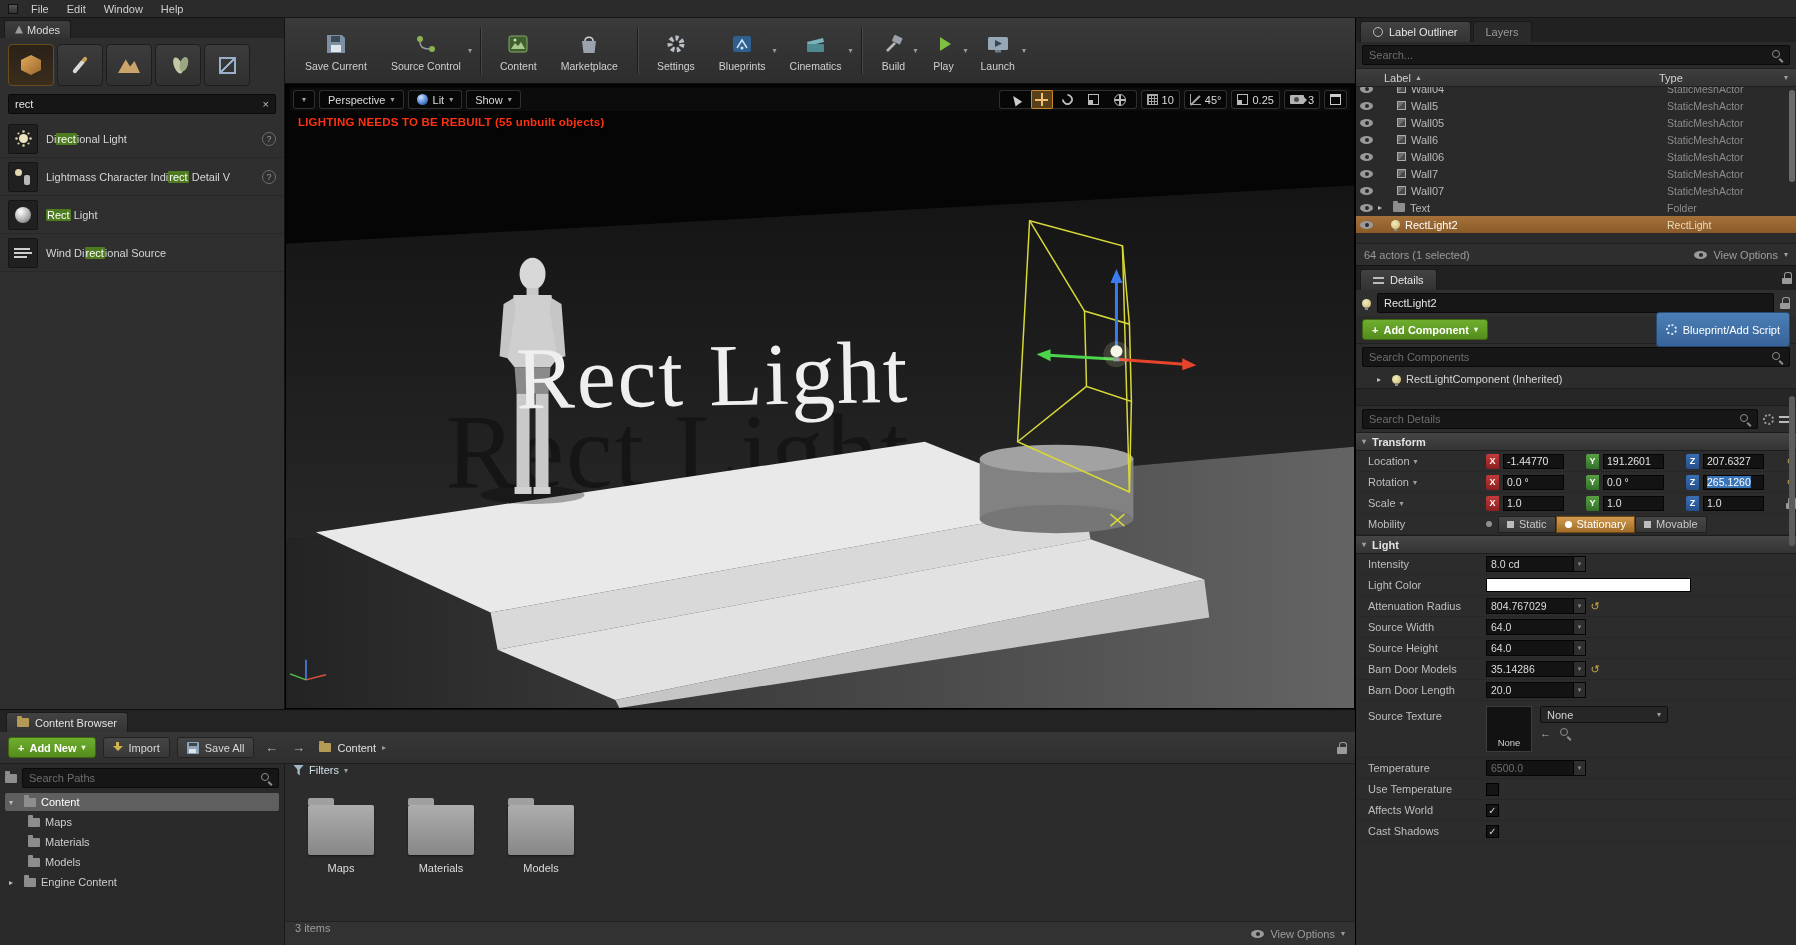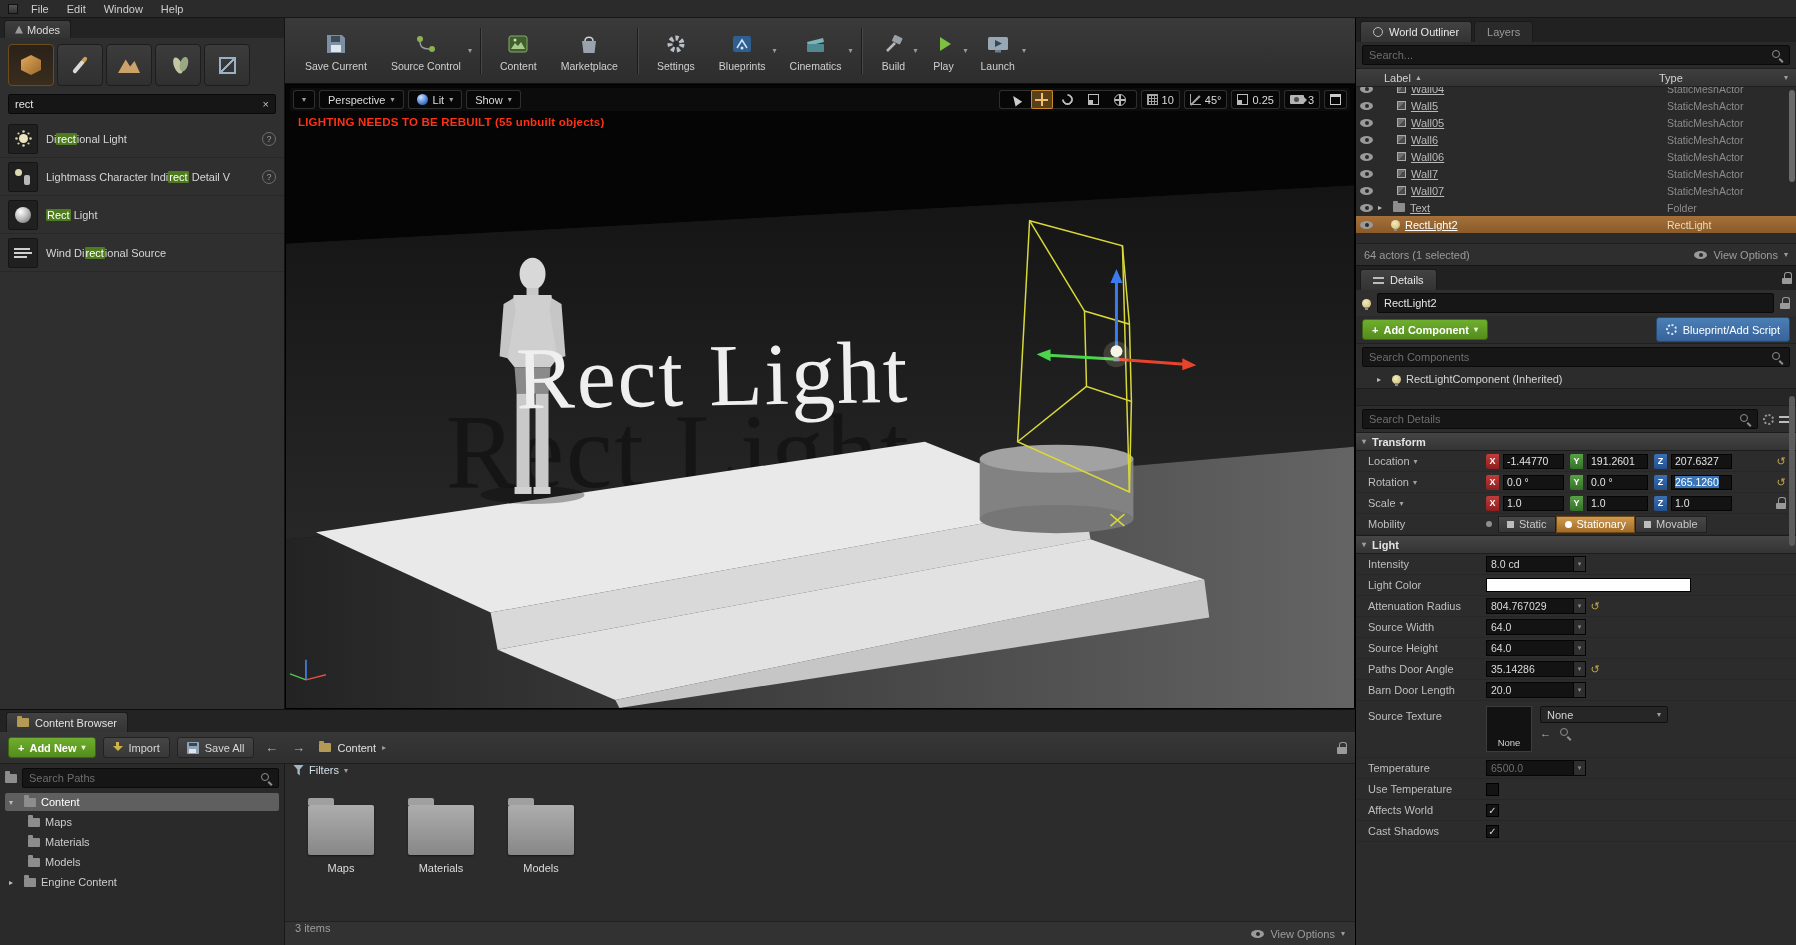--- a/index.html
+++ b/index.html
@@ -152,45 +152,45 @@
   .rp-tab.inactive { background: #2a2a2a; color: #9a9a9a; }
   .outliner { height: 248px; display: flex; flex-direction: column; position: relative; border-bottom: 1px solid #141414; flex: 0 0 auto; }
   .ol-search { padding: 3px 6px; flex: 0 0 auto; }
   .ol-cols { height: 19px; background: linear-gradient(#3e3e3e,#333333); border-top: 1px solid #1f1f1f; border-bottom: 1px solid #1f1f1f; display: flex; align-items: center; padding: 0 8px 0 28px; color: #d2d2d2; flex: 0 0 auto; }
   .ol-col-label { flex: 1; display: flex; align-items: center; gap: 4px; }
   .ol-col-type { width: 125px; }
   .sort { font-size: 7px; color: #b5b5b5; }
   .ol-rows { flex: 1; overflow: hidden; }
   .ol-row { height: 17px; display: flex; align-items: center; gap: 5px; padding: 0 4px; color: #b9b9b9; }
   .ol-row:first-child { margin-top: -7px; }
-  .ol-row .lbl { flex: 1; white-space: nowrap; overflow: hidden; text-decoration: underline; }
+  .ol-row .lbl { flex: 1; white-space: nowrap; overflow: hidden; }
   .ol-row .typ { width: 125px; color: #8c8c8c; font-size: 10.5px; white-space: nowrap; }
   .ol-row.selected { background: linear-gradient(#a4713a,#8a5a28); color: #fff; }
   .ol-row.selected .typ { color: #ecdcbd; }
   .ol-status { height: 22px; border-top: 1px solid #202020; background: #2e2e2e; display: flex; align-items: center; padding: 0 8px; color: #9a9a9a; flex: 0 0 auto; }
   .ol-scroll { position: absolute; right: 1px; top: 72px; width: 6px; height: 92px; background: #6b6b6b; border-radius: 3px; }
 
   .details { flex: 1; display: flex; flex-direction: column; min-height: 0; background: #2c2c2c; position: relative; }
   .dt-name-row { height: 26px; display: flex; align-items: center; gap: 6px; padding: 0 6px; background: #2f2f2f; flex: 0 0 auto; }
   .dt-btn-row { height: 28px; display: flex; align-items: center; gap: 6px; padding: 0 6px; background: #2b2b2b; border-bottom: 1px solid #202020; flex: 0 0 auto; }
-  .blue-btn { height: 25px; background: linear-gradient(#4a7fb5,#38639a); border: 1px solid #26496f; border-radius: 3px; color: #fff; display: flex; align-items: center; gap: 6px; padding: 0 9px; margin-left: auto; }
+  .blue-btn { height: 35px; background: linear-gradient(#4a7fb5,#38639a); border: 1px solid #26496f; border-radius: 3px; color: #fff; display: flex; align-items: center; gap: 6px; padding: 0 9px; margin-left: auto; }
   .dt-search { padding: 3px 6px; display: flex; align-items: center; gap: 5px; flex: 0 0 auto; }
   .comp-row { height: 18px; display: flex; align-items: center; gap: 5px; padding: 0 6px; color: #d6d6d6; flex: 0 0 auto; }
   .comp-row.instance { background: linear-gradient(#a4713a,#8a5a28); color: #fff; border: 1px solid #c08a48; }
   .comp-gap { height: 18px; background: #262626; border-top: 1px solid #1d1d1d; border-bottom: 1px solid #1d1d1d; flex: 0 0 auto; }
   .section-hdr { height: 19px; background: linear-gradient(#454545,#343434); border-top: 1px solid #1c1c1c; border-bottom: 1px solid #1c1c1c; display: flex; align-items: center; gap: 6px; padding: 0 6px; color: #e4e4e4; font-weight: bold; flex: 0 0 auto; }
   .prop-row { min-height: 21px; display: flex; align-items: center; padding: 1px 6px 1px 12px; border-bottom: 1px solid #272727; background: #2c2c2c; flex: 0 0 auto; }
   .prop-label { width: 118px; color: #bfbfbf; flex: 0 0 auto; display: flex; align-items: center; gap: 4px; }
   .vec { display: flex; align-items: center; gap: 4px; flex: 1; }
   .axis-chip { width: 13px; height: 15px; display: flex; align-items: center; justify-content: center; color: #fff; font-size: 9px; font-weight: bold; border-radius: 2px 0 0 2px; flex: 0 0 auto; }
   .ax-x { background: linear-gradient(#c23b3b,#8c1f1f); }
   .ax-y { background: linear-gradient(#58a044,#33702a); }
   .ax-z { background: linear-gradient(#3a6fb5,#24508c); }
   .num-box { height: 15px; background: #131313; border: 1px solid #050505; color: #e3e3e3; display: flex; align-items: center; padding: 0 3px; font-size: 10.5px; white-space: nowrap; overflow: hidden; }
-  .vec .num-box { width: 61px; margin-right: 2px; }
+  .vec .num-box { width: 61px; margin-right: 18px; }
   .hl-text { background: #3874b8; color: #fff; }
   .right-ico { width: 18px; display: flex; justify-content: center; flex: 0 0 auto; }
   .revert { color: #c9ac4a; font-size: 11px; }
   .seg { height: 17px; padding: 0 8px; background: linear-gradient(#474747,#373737); border: 1px solid #1f1f1f; display: flex; align-items: center; gap: 5px; color: #c9c9c9; }
   .seg.selected { background: linear-gradient(#d09a4e,#a06c28); color: #fff; border-color: #6e4715; }
   .seg-ico { width: 7px; height: 7px; background: #bdbdbd; flex: 0 0 auto; }
   .seg.selected .seg-ico { background: #fff; border-radius: 50%; }
   .seg-dot { width: 6px; height: 6px; border-radius: 50%; background: #8f8f8f; margin-right: 6px; flex: 0 0 auto; }
   .val-box { width: 88px; height: 16px; background: #131313; border: 1px solid #050505; color: #dcdcdc; display: flex; align-items: center; padding: 0 4px; font-size: 10.5px; }
   .mini-dd { width: 12px; height: 16px; background: #2e2e2e; border: 1px solid #050505; border-left: none; color: #8a8a8a; font-size: 7px; display: flex; align-items: center; justify-content: center; flex: 0 0 auto; }
@@ -620,21 +620,21 @@
         </div>
       </div>
     </div>
 
     <div class="right-panel">
 
       <div class="outliner">
         <div class="rp-tabstrip">
           <div class="rp-tab active">
             <span class="glb" style="width:10px;height:10px;"></span>
-            <span>World Outliner</span>
+            <span>Label Outliner</span>
           </div>
           <div class="rp-tab inactive">
             <span>Layers</span>
           </div>
         </div>
         <div class="ol-search">
           <div class="input">
             <span class="ph">Search...</span>
             <span class="mag" style="margin-left:auto;"></span>
           </div>
@@ -903,21 +903,21 @@
           <span class="prop-label">
               <span>Source Height</span>
             </span>
           <span class="val-box">
               <span>64.0</span>
             </span>
           <span class="mini-dd">▾</span>
         </div>
         <div class="prop-row">
           <span class="prop-label">
-              <span>Paths Door Angle</span>
+              <span>Barn Door Models</span>
             </span>
           <span class="val-box">
               <span>35.14286</span>
             </span>
           <span class="mini-dd">▾</span>
           <span class="right-ico revert">↺</span>
         </div>
         <div class="prop-row">
           <span class="prop-label">
               <span>Barn Door Length</span>

